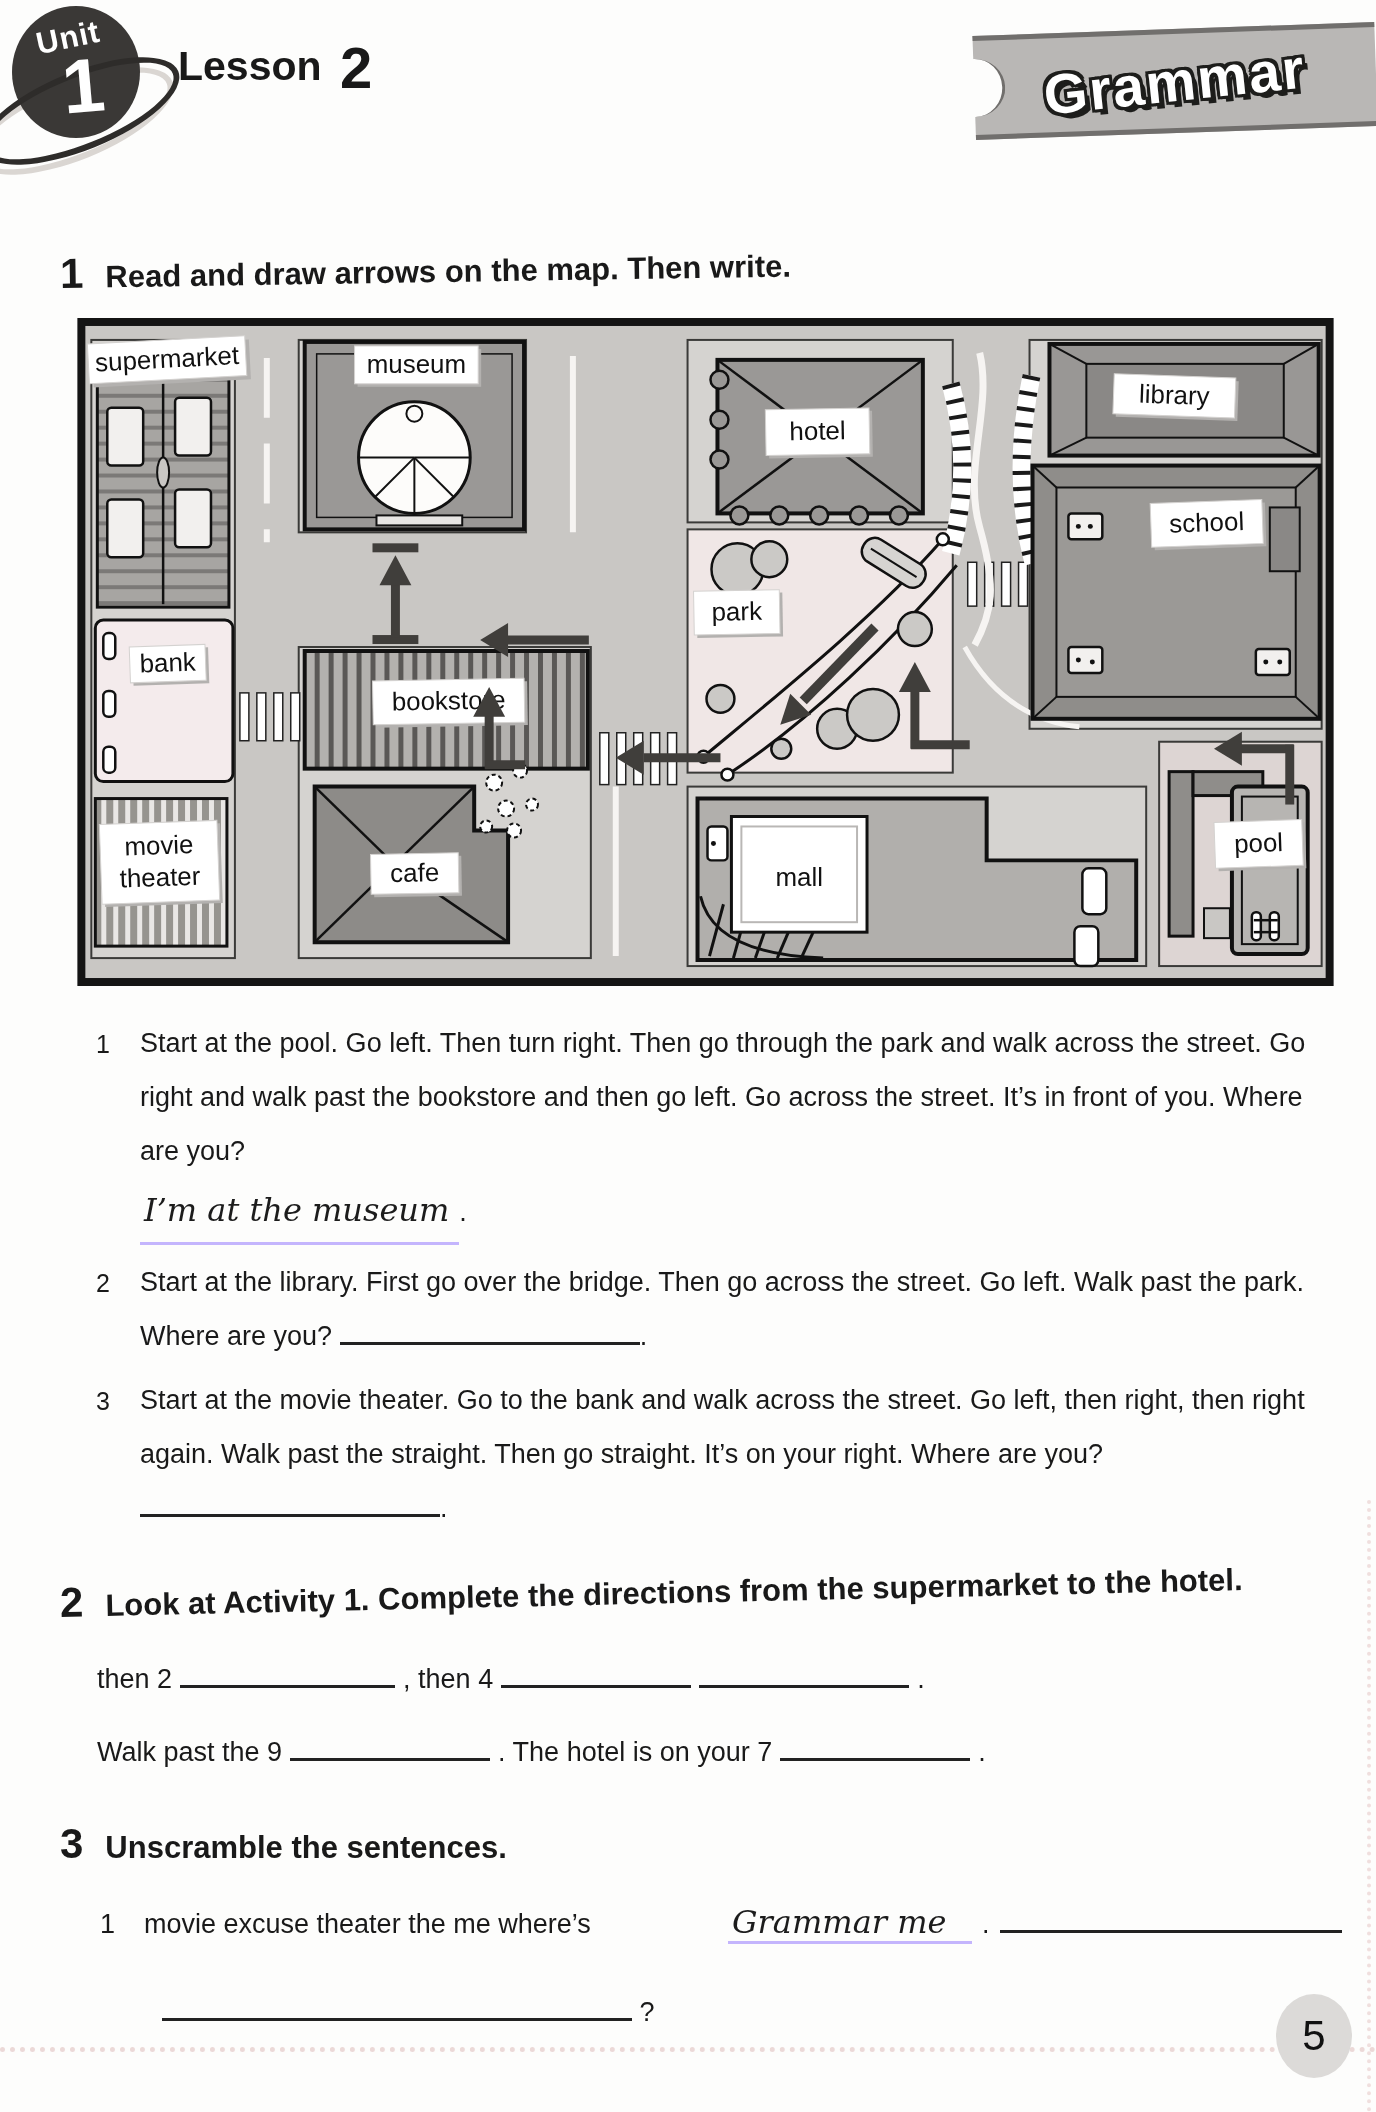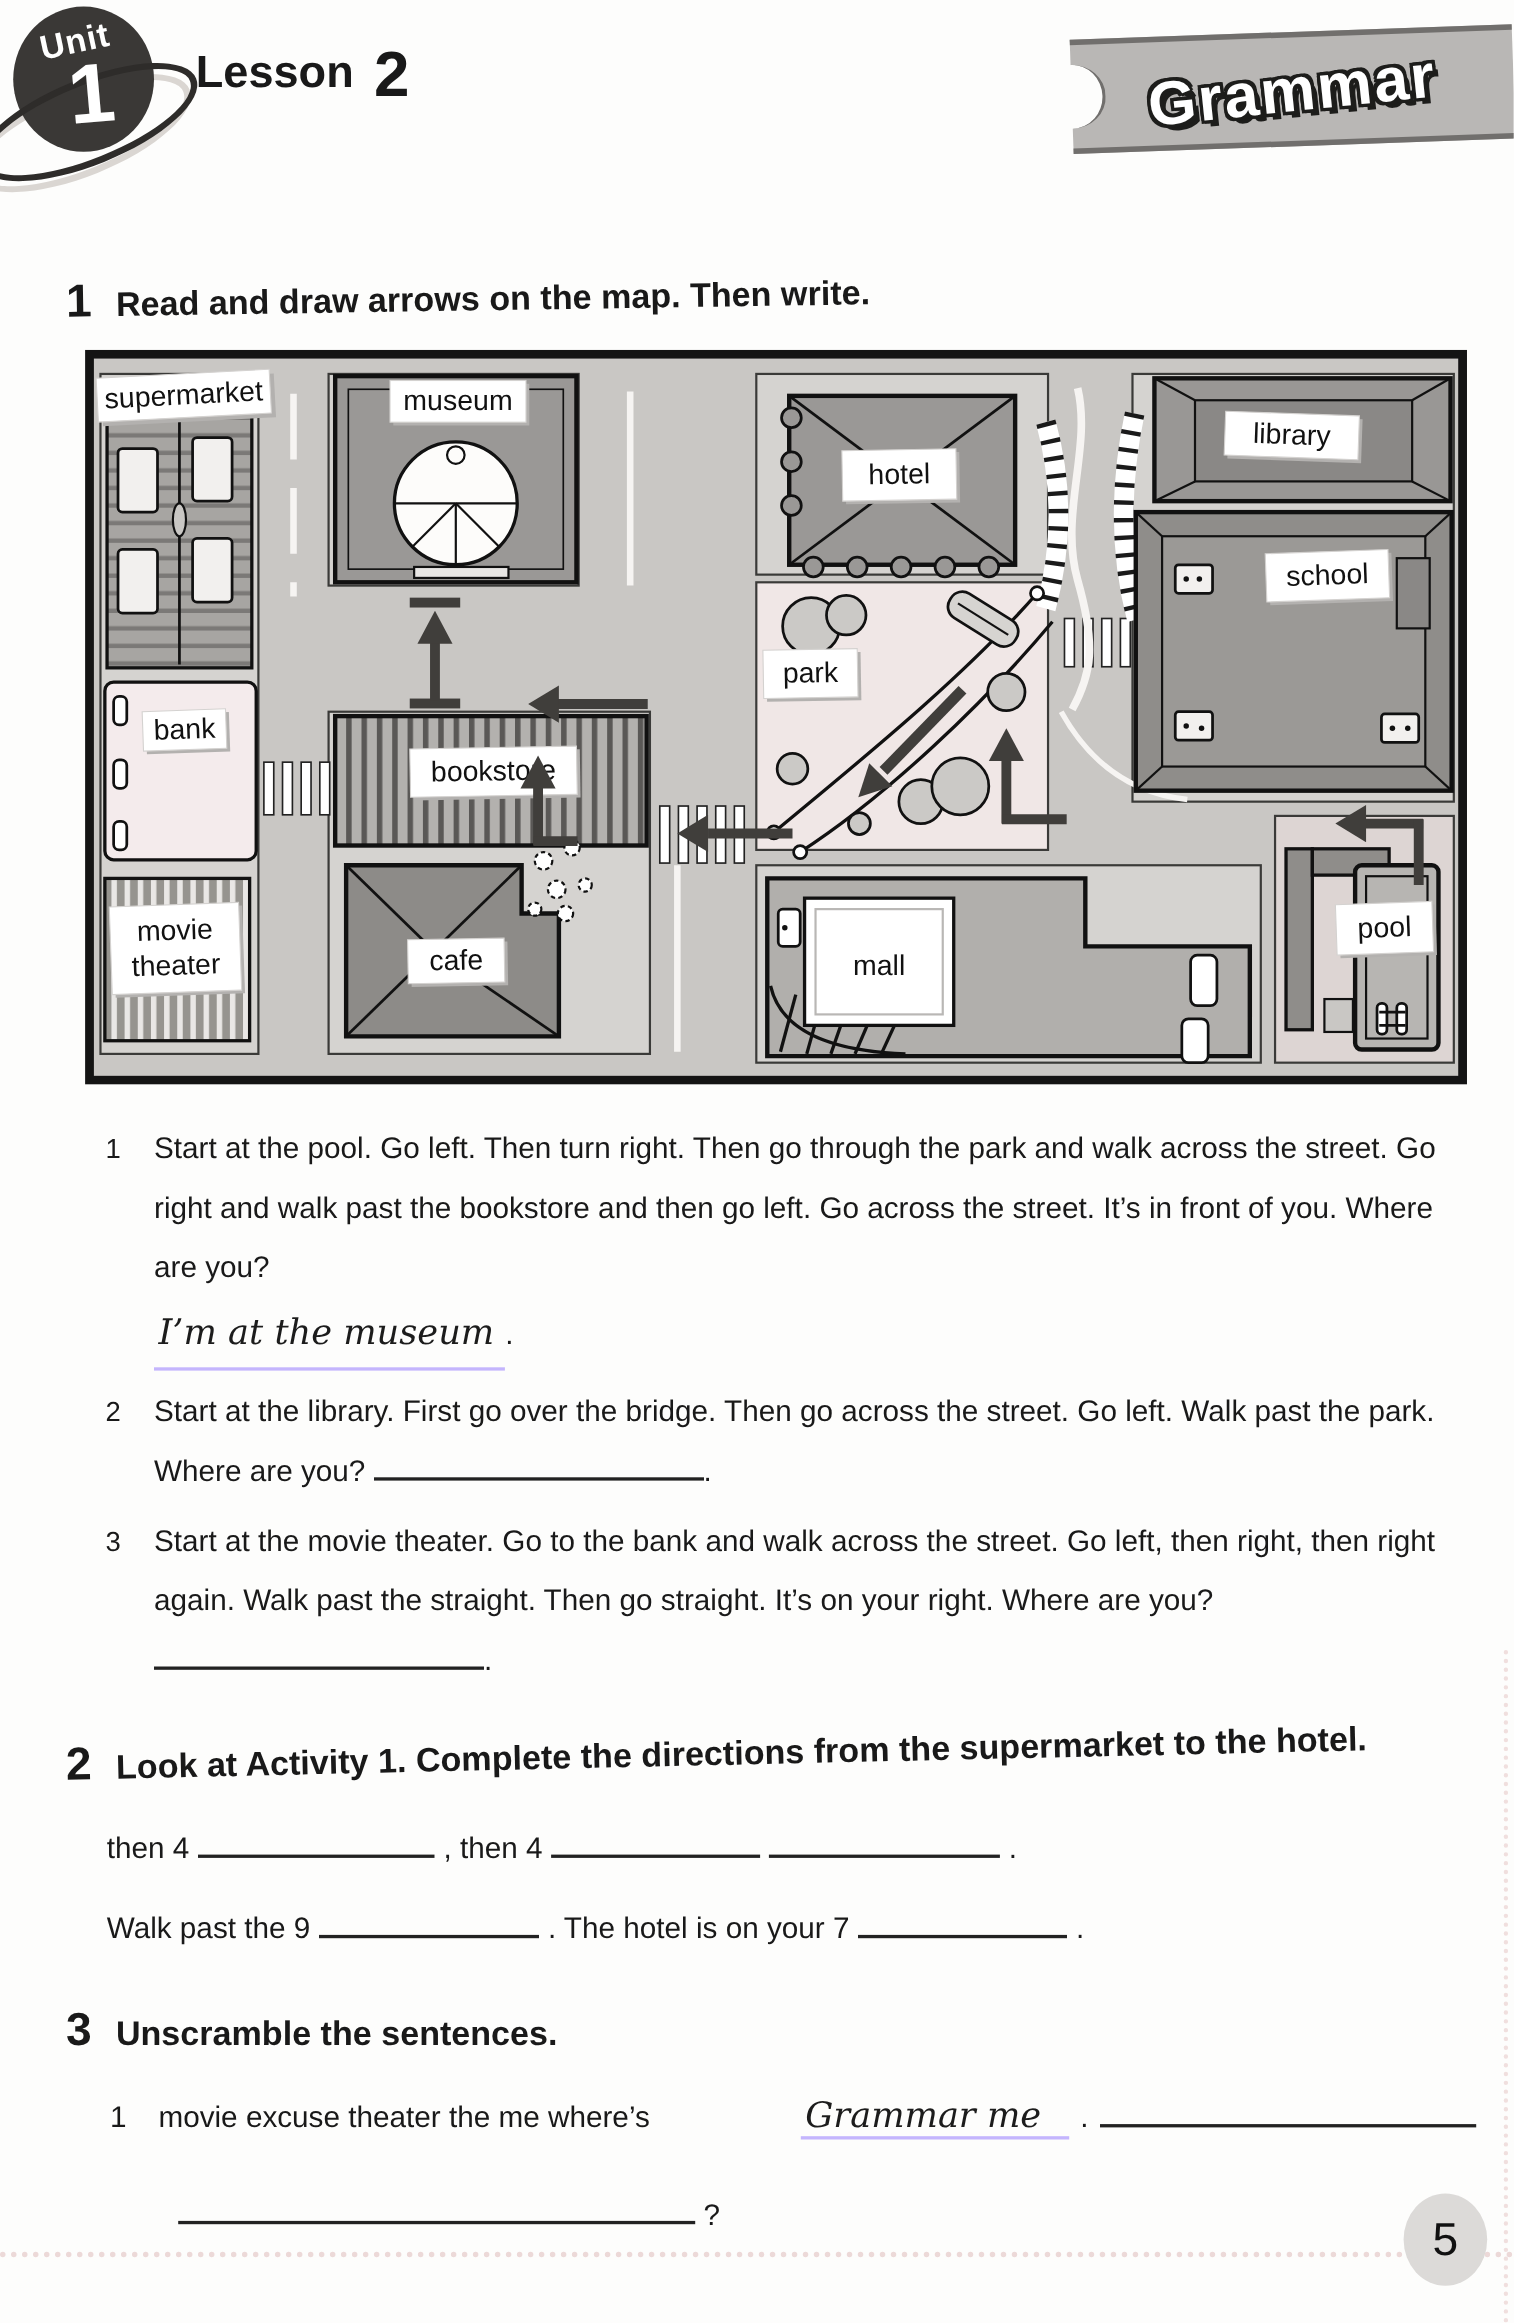--- a/index.html
+++ b/index.html
@@ -428,21 +428,21 @@
     </div>
   </div>
 
   <div id="act2">
     <div class="act-head tilt2">
       <span class="act-num">2</span>
       <span class="act-title">Look at Activity 1. Complete the directions from the supermarket to the hotel.</span>
     </div>
     <div class="a2-body">
       <div class="a2-line">
-        <span>then 4</span>
+        <span>then 2</span>
         <span class="blank w215"></span>
         <span>, then 4</span>
         <span class="blank w190"></span>
         <span class="blank w210"></span>
         <span>.</span>
       </div>
       <div class="a2-line">
         <span>Walk past the 9</span>
         <span class="blank w200"></span>
         <span>. The hotel is on your 7</span>

